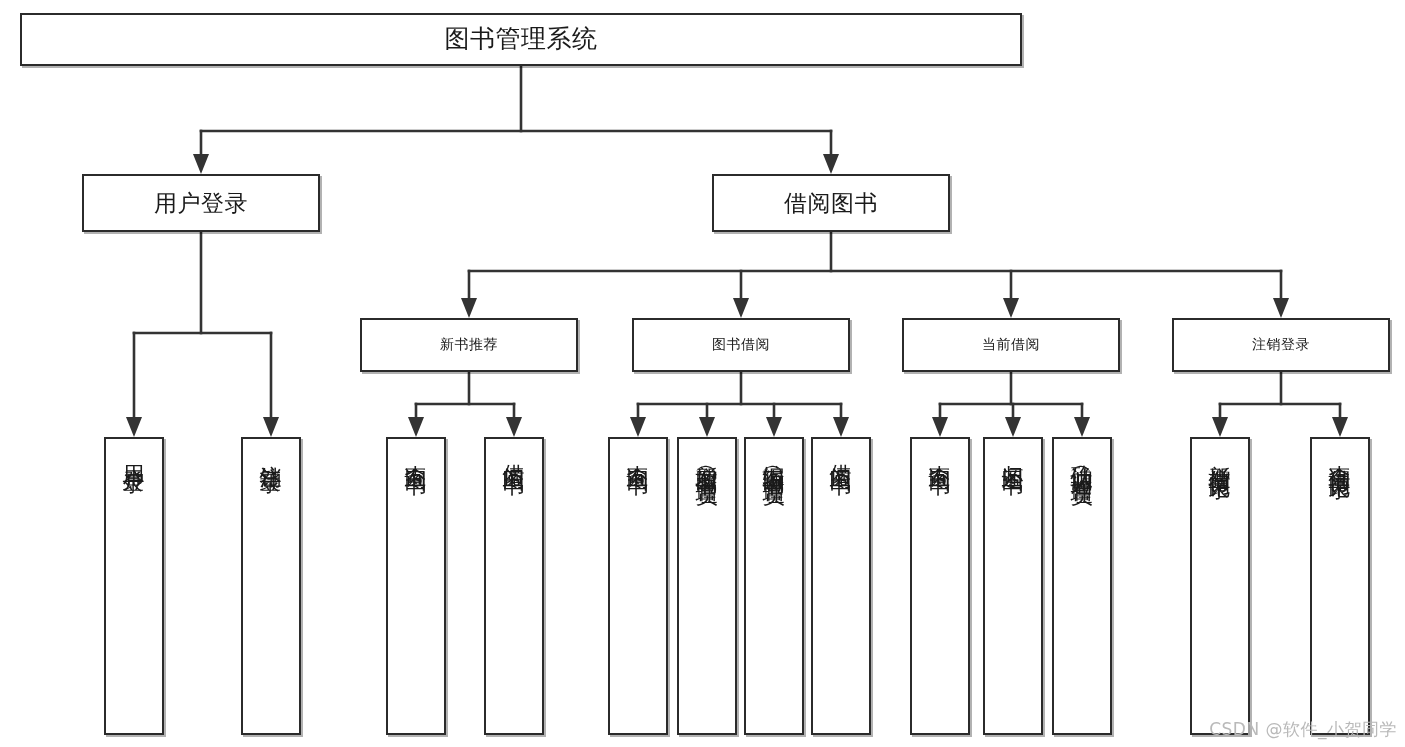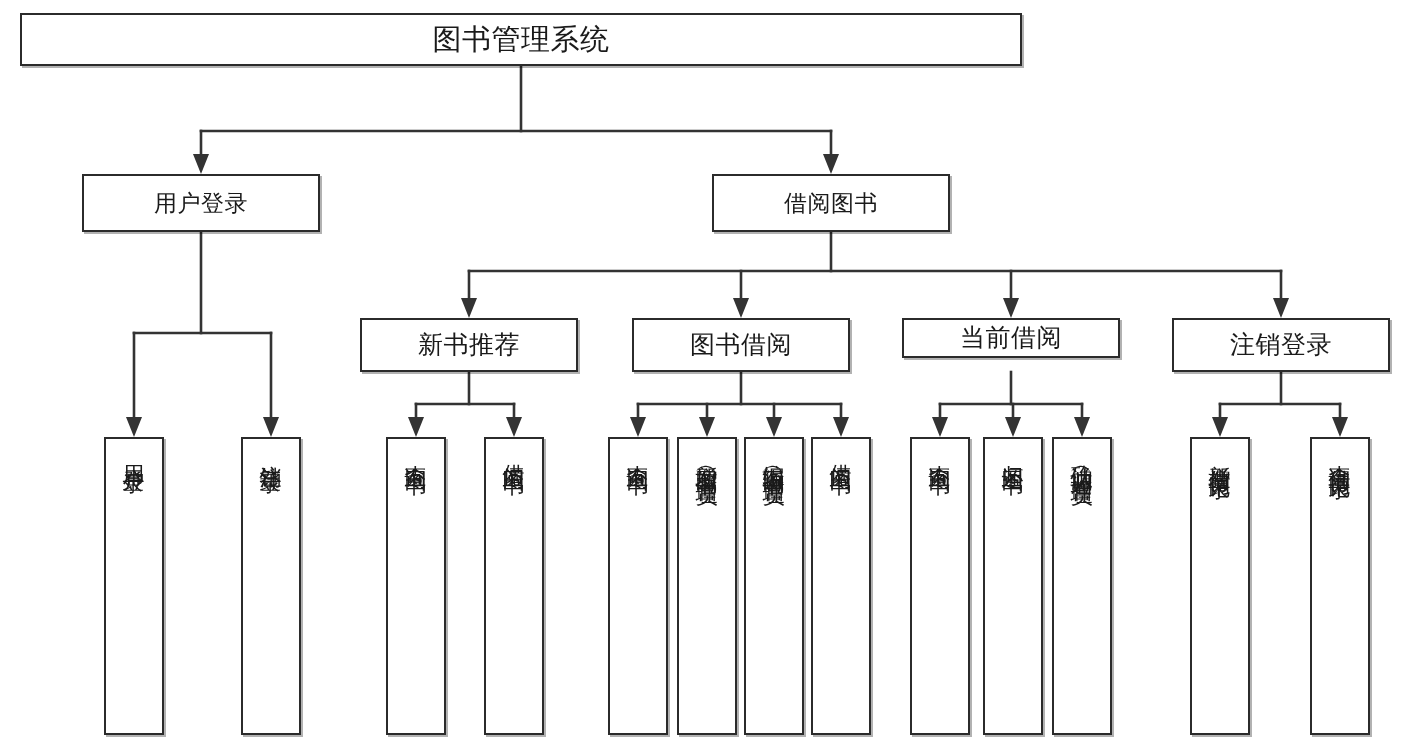--- a/index.html
+++ b/index.html
@@ -46,23 +46,23 @@
     align-items: flex-start;
     justify-content: center;
     padding-top: 8px;
   }
   .node.vert .label {
     writing-mode: vertical-rl;
     text-orientation: upright;
     letter-spacing: 3px;
     line-height: 1.05;
   }
-  .node.root .label { font-size: 29px; }
+  .node.root .label { font-size: 25px; }
   .node.lvl1 .label { font-size: 23px; }
-  .node.lvl2 .label { font-size: 25px; }
+  .node.lvl2 .label { font-size: 14px; }
   .node.leaf .label { font-size: 22px; }
   #watermark {
     position: absolute;
     right: 8px;
     bottom: 6px;
     font-size: 17px;
     color: #b9b9b9;
     letter-spacing: 0.5px;
     white-space: nowrap;
     font-family: "DejaVu Sans", "Liberation Sans", sans-serif;
@@ -135,21 +135,21 @@
       </div>
       <div class="node lvl1 horiz" style="left: 712px; top: 174px; width: 238px; height: 58px;">
         <span class="label">借阅图书</span>
       </div>
       <div class="node lvl2 horiz" style="left: 360px; top: 318px; width: 218px; height: 54px;">
         <span class="label">新书推荐</span>
       </div>
       <div class="node lvl2 horiz" style="left: 632px; top: 318px; width: 218px; height: 54px;">
         <span class="label">图书借阅</span>
       </div>
-      <div class="node lvl2 horiz" style="left: 902px; top: 318px; width: 218px; height: 40px;">
+      <div class="node lvl2 horiz" style="left: 902px; top: 318px; width: 218px; height: 54px;">
         <span class="label">当前借阅</span>
       </div>
       <div class="node lvl2 horiz" style="left: 1172px; top: 318px; width: 218px; height: 54px;">
         <span class="label">注销登录</span>
       </div>
       <div class="node leaf vert" style="left: 104px; top: 437px; width: 60px; height: 298px;">
         <span class="label">用户登录</span>
       </div>
       <div class="node leaf vert" style="left: 241px; top: 437px; width: 60px; height: 298px;">
         <span class="label">注销登录</span>
@@ -181,13 +181,14 @@
       <div class="node leaf vert" style="left: 1052px; top: 437px; width: 60px; height: 298px;">
         <span class="label">确认归还（管理员）</span>
       </div>
       <div class="node leaf vert" style="left: 1190px; top: 437px; width: 60px; height: 298px;">
         <span class="label">新增借阅记录</span>
       </div>
       <div class="node leaf vert" style="left: 1310px; top: 437px; width: 60px; height: 298px;">
         <span class="label">查询借阅记录</span>
       </div>
     </div>
+  <div id="watermark">CSDN @软件_小贺同学</div>
 </div>
 
 </body></html>

